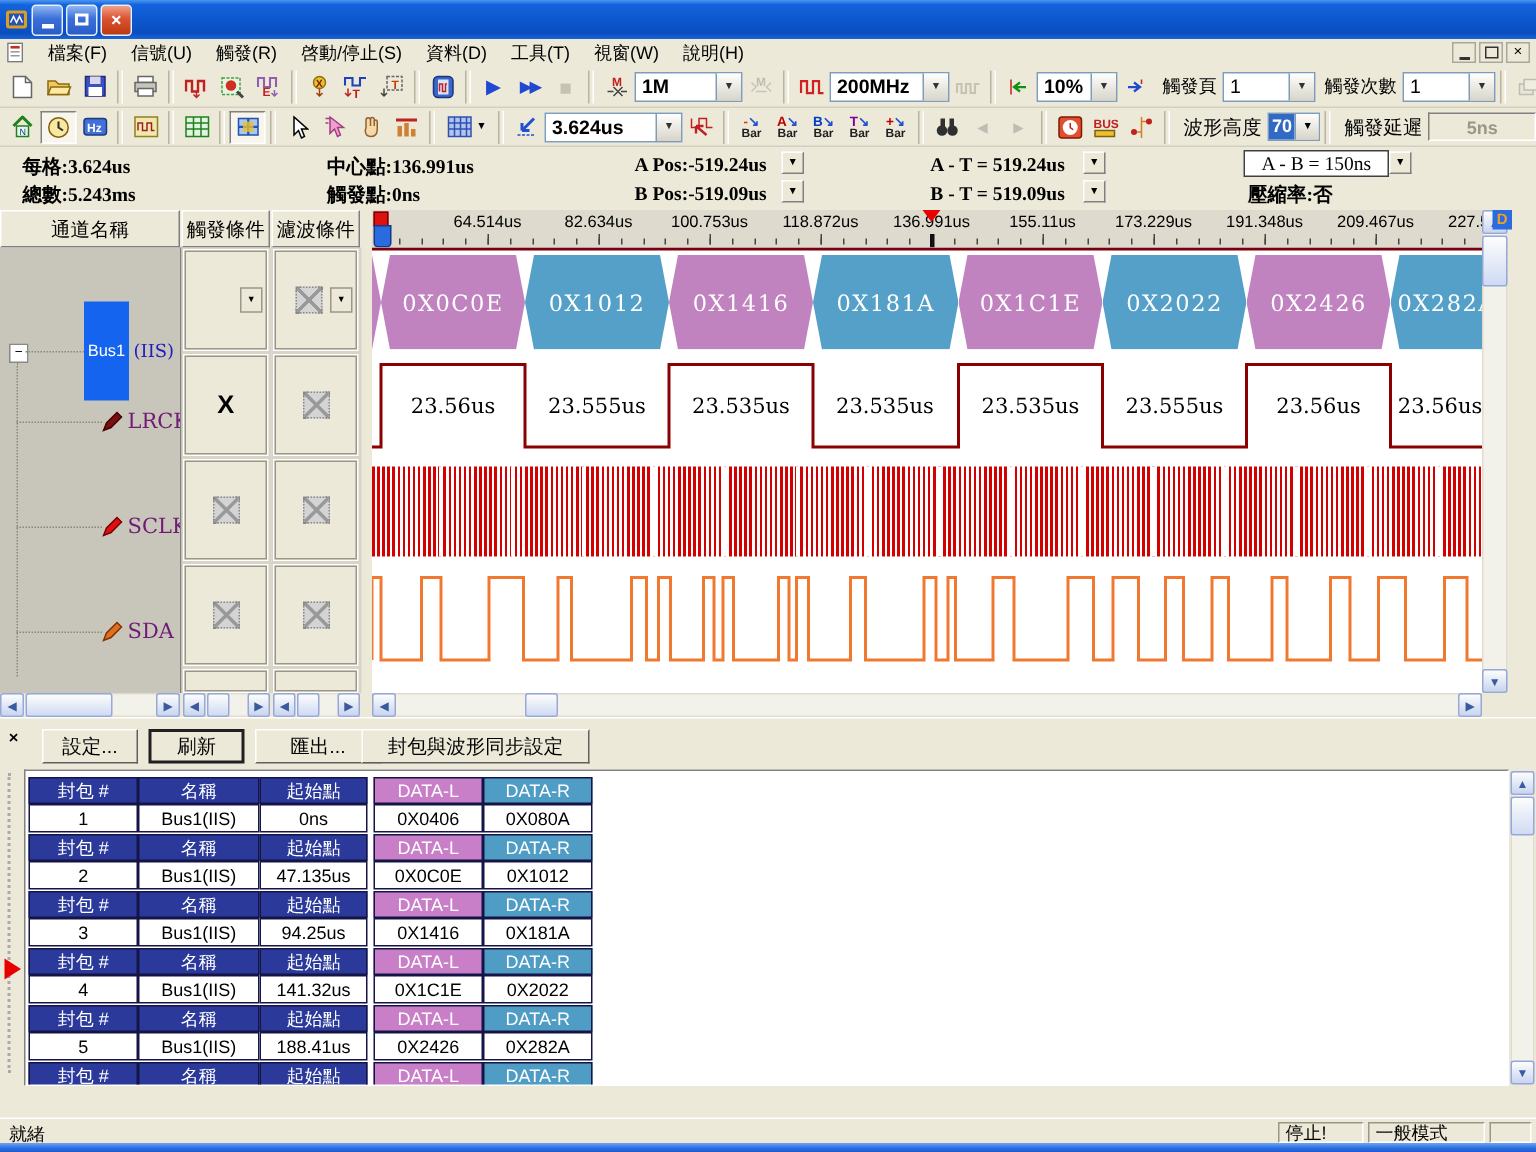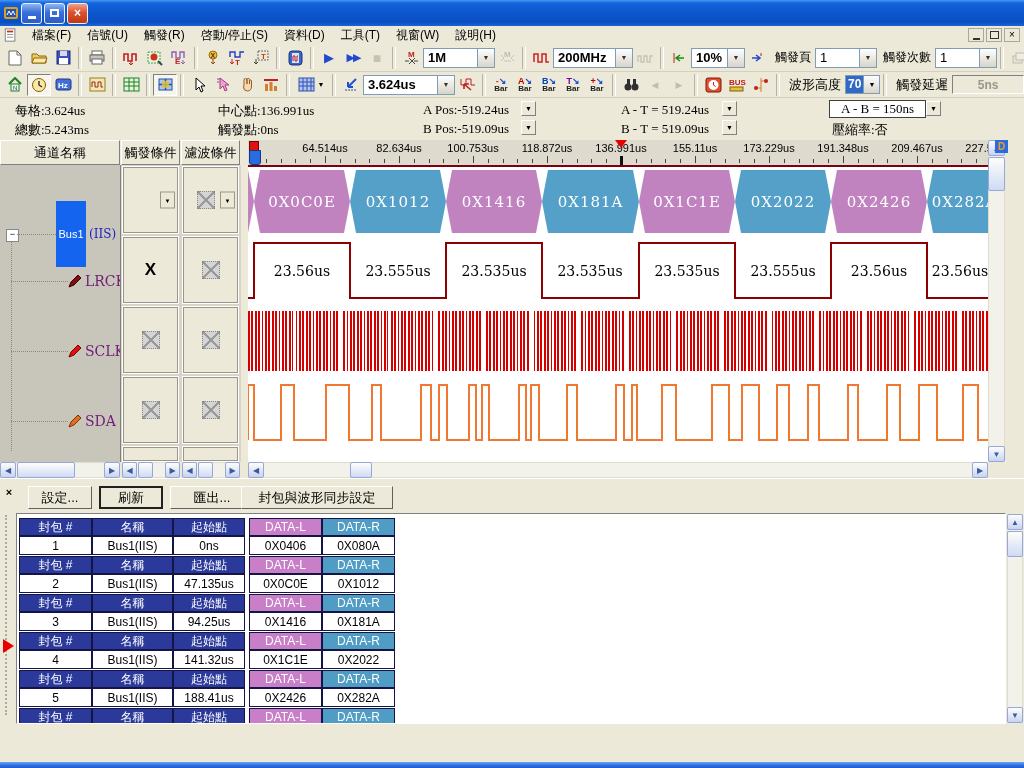--- a/index.html
+++ b/index.html
@@ -45,21 +45,21 @@
   .barbtn .bw{font-size:8px;font-weight:bold;color:#222;}
   .delaybox{width:96px;height:19px;border:1px solid #808080;border-color:#808080 #fff #fff #808080;
     background:#ece9d8;color:#9a9788;font-weight:bold;text-align:center;line-height:19px;box-sizing:border-box;}
   .spinbox{width:46px;height:19px;background:#fff;border:1px solid #7f9db9;display:flex;box-sizing:border-box;}
   .spinbox .sval{flex:1;background:#316ac5;color:#fff;font-weight:bold;padding:0 2px;line-height:17px;}
   .spinbox .cdrop{width:15px;background:linear-gradient(#fefefe,#d8d4c8);border-left:1px solid #7f9db9;
     display:flex;align-items:center;justify-content:center;font-size:7px;}
   
   #infobar{position:absolute;left:0;top:98px;width:1024px;height:42px;background:#ece9d8;
     border-bottom:1px solid #aca899;}
-  .inf{position:absolute;white-space:nowrap;font-size:13px;font-family:"Liberation Serif",serif;}
+  .inf{position:absolute;white-space:nowrap;font-size:13px;font-family:"Liberation Serif",serif;font-weight:bold;}
   .dropbtn{position:absolute;width:15px;height:15px;background:#ece9d8;border:1px solid;
     border-color:#fff #808080 #808080 #fff;display:flex;align-items:center;justify-content:center;
     font-size:7px;box-sizing:border-box;}
   .abbox{position:absolute;background:#fff;border:1px solid #404040;text-align:center;font-size:13px;
     font-family:"Liberation Serif",serif;box-sizing:border-box;}
   
   #workarea{position:absolute;left:0;top:140px;width:1024px;height:338px;background:#ece9d8;}
   .hdrcell{position:absolute;top:0;height:25px;background:#ece9d8;border:1px solid;
     border-color:#fff #808080 #808080 #fff;display:flex;align-items:center;justify-content:center;
     font-size:13px;box-sizing:border-box;}
@@ -866,14 +866,20 @@
           <span>▲</span>
         </div>
       <div class="sb-thumb" style="left:1007px;top:52px;width:16px;height:26px"></div>
       <div class="sb-btn" style="left:1007px;top:228px;width:16px;height:16px">
           <span>▼</span>
         </div>
     </div>
   <div style="position: absolute; left: 3px; top: 160px; width: 0px; height: 0px; border-top: 7px solid transparent; border-bottom: 7px solid transparent; border-left: 11px solid rgb(232, 0, 0);"></div>
     </div>
 
+  <div id="statusbar">
+    <span style="position:absolute;left:6px;top:2px">就緒</span>
+    <div class="stpanel" style="left:852px;width:57px">停止!</div>
+    <div class="stpanel" style="left:912px;width:78px">一般模式</div>
+    <div class="stpanel" style="left:993px;width:28px"></div>
+  </div>
   <div id="bluestrip"></div>
 </div>
 
 </body></html>

